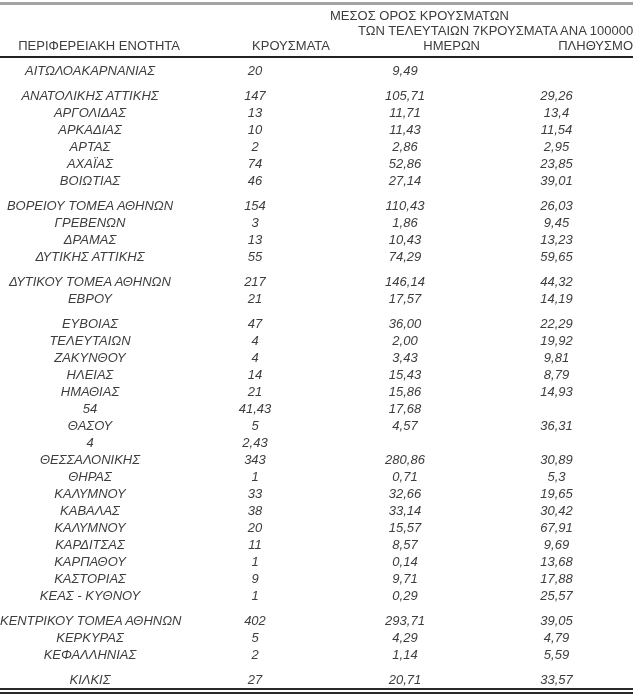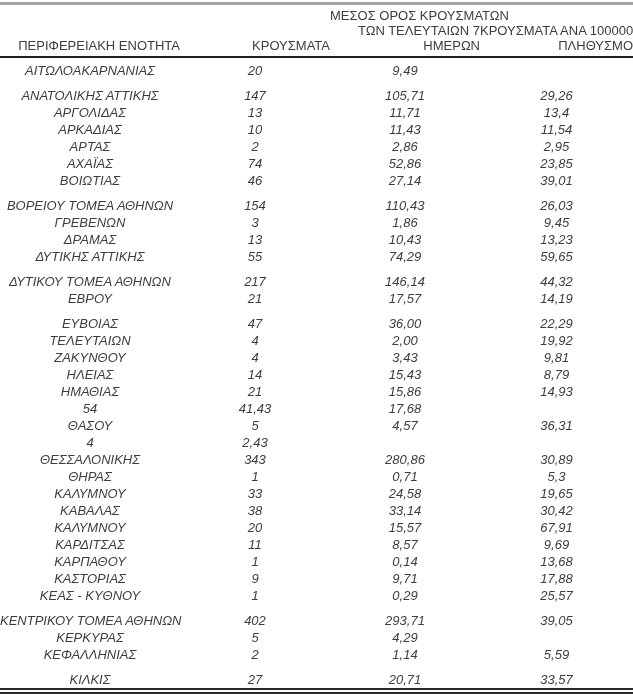--- a/index.html
+++ b/index.html
@@ -245,21 +245,21 @@
         </div>
         <div class="row grid4">
           <div class="cell">ΘΗΡΑΣ</div>
           <div class="cell">1</div>
           <div class="cell">0,71</div>
           <div class="cell">5,3</div>
         </div>
         <div class="row grid4">
           <div class="cell">ΚΑΛΥΜΝΟΥ</div>
           <div class="cell">33</div>
-          <div class="cell">24,58</div>
+          <div class="cell">32,66</div>
           <div class="cell">19,65</div>
         </div>
         <div class="row grid4">
           <div class="cell">ΚΑΒΑΛΑΣ</div>
           <div class="cell">38</div>
           <div class="cell">33,14</div>
           <div class="cell">30,42</div>
         </div>
         <div class="row grid4">
           <div class="cell">ΚΑΛΥΜΝΟΥ</div>
@@ -296,20 +296,21 @@
         <div class="row grid4">
           <div class="cell">ΚΕΝΤΡΙΚΟΥ ΤΟΜΕΑ ΑΘΗΝΩΝ</div>
           <div class="cell">402</div>
           <div class="cell">293,71</div>
           <div class="cell">39,05</div>
         </div>
         <div class="row grid4">
           <div class="cell">ΚΕΡΚΥΡΑΣ</div>
           <div class="cell">5</div>
           <div class="cell">4,29</div>
+          <div class="cell">4,79</div>
         </div>
         <div class="row grid4">
           <div class="cell">ΚΕΦΑΛΛΗΝΙΑΣ</div>
           <div class="cell">2</div>
           <div class="cell">1,14</div>
           <div class="cell">5,59</div>
         </div>
       </div>
       <div class="group">
         <div class="row grid4">

